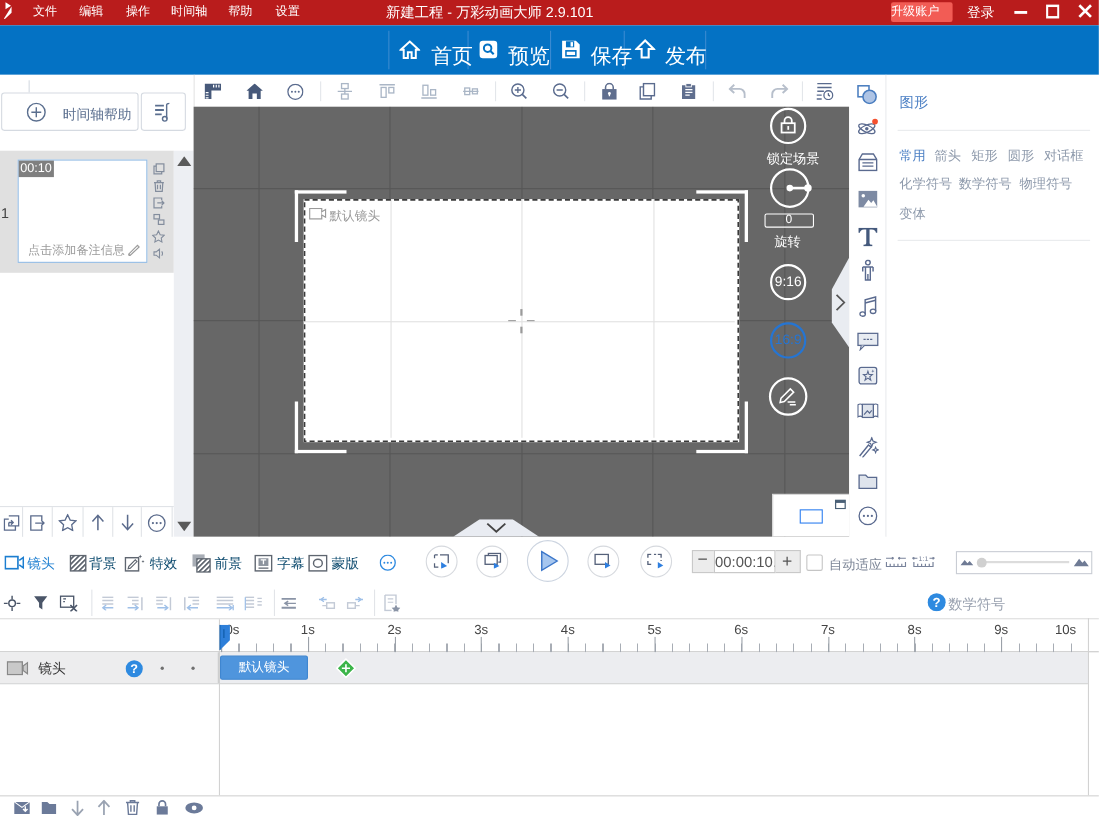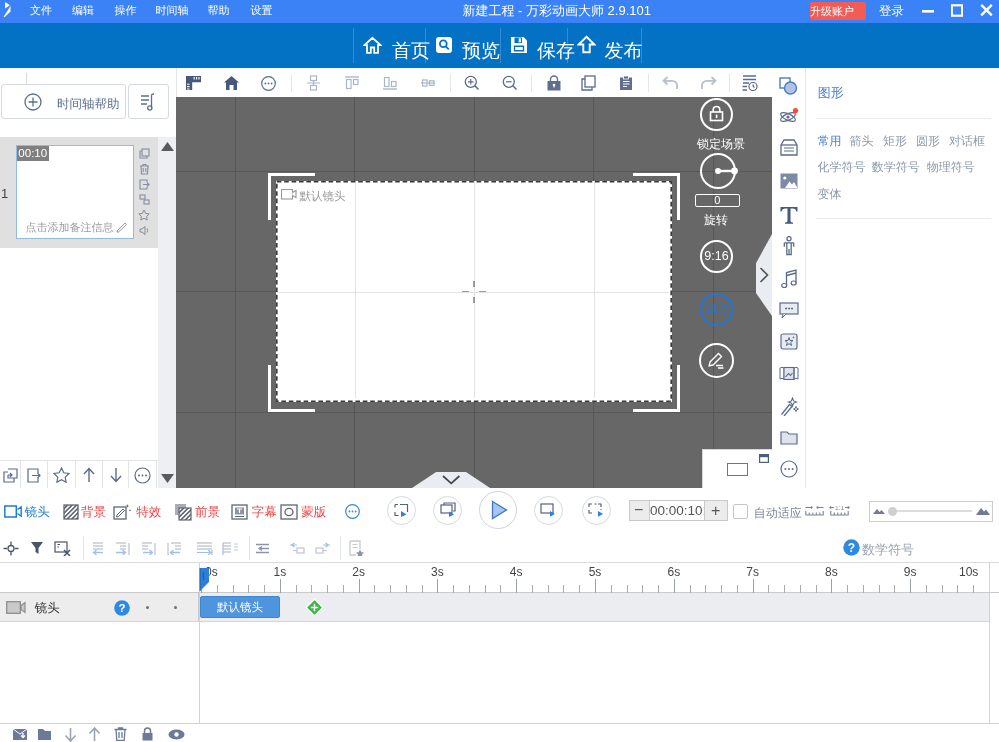--- a/index.html
+++ b/index.html
@@ -1,23 +1,23 @@
 <!DOCTYPE html>
 <html><head>
 <meta charset="utf-8">
 <style>
 * { margin:0; padding:0; box-sizing:border-box; }
 html,body { width:999px; height:742px; overflow:hidden; font-family:"Liberation Sans", sans-serif; background:#fff; }
 .a { position:absolute; }
 #page { position:relative; width:999px; height:742px; }
 
 
-#titlebar { left:0; top:0; width:999px; height:23px; background:#3b82f6; color:#fff; }
+#titlebar { left:0; top:0; width:999px; height:23px; background:#b91c1c; color:#fff; }
 #titlebar .menu { top:2.5px; font-size:11px; color:#fff; }
-#title { top:1.5px; left:351px; width:300px; text-align:right; font-size:13px; color:#fff; }
+#title { top:1.5px; left:351px; width:300px; text-align:left; font-size:13px; color:#fff; }
 #upg { left:810px; top:1.5px; width:56px; height:18px; background:#f25c55; border-radius:2px; color:#fff; font-size:11px; line-height:18px; }
 #login { left:879px; top:3px; font-size:12.5px; color:#fff; }
 
 
 #bluebar { left:0; top:23px; width:999px; height:45px; background:#0472c4; }
 #bluebar .sep { top:5px; width:1px; height:35px; background:#3a8ad1; }
 #bluebar .bt { top:15px; color:#fff; font-size:19px; }
 
 
 #leftpanel { left:0; top:68px; width:176px; height:420px; background:#fff; }
@@ -42,21 +42,21 @@
 .ctrl-txt { color:#fff; font-size:12px; text-align:center; width:80px; }
 .circ { border:2px solid #fff; border-radius:50%; }
 
 
 #rstrip { left:772px; top:68px; width:34px; height:420px; background:#fff; border-right:1px solid #e4e6e9; }
 #rpanel { left:806px; top:68px; width:193px; height:420px; background:#fff; }
 .rlink { color:#8d99ab; font-size:12px; }
 
 
 #tl { left:0; top:488px; width:999px; height:254px; background:#fff; }
-.tl-label { color:#ef4444; font-size:12.5px; top:16px; }
+.tl-label { color:#0c4a6e; font-size:12.5px; top:16px; }
 #ruler { left:0; top:74px; width:999px; height:31px; border-top:1px solid #dcdcdc; border-bottom:1px solid #c9c9c9; background:#fff; }
 .tick { background:#9ba1a9; width:1px; }
 .tlab { font-size:12px; color:#444; top:2px; }
 #trackrow { left:0; top:105px; width:989px; height:29px; background:#ecedf0; border-bottom:1px solid #d5d5d5; }
 #clipbar { left:200px; top:3px; width:80px; height:22px; background:#4f95dd; border:1px solid #3f86d0; border-radius:2px; color:#fff; font-size:11.5px; text-align:center; line-height:20px; }
 .vline { width:1px; background:#d2d2d2; }
 </style>
 </head>
 <body>
 <div id="page">

